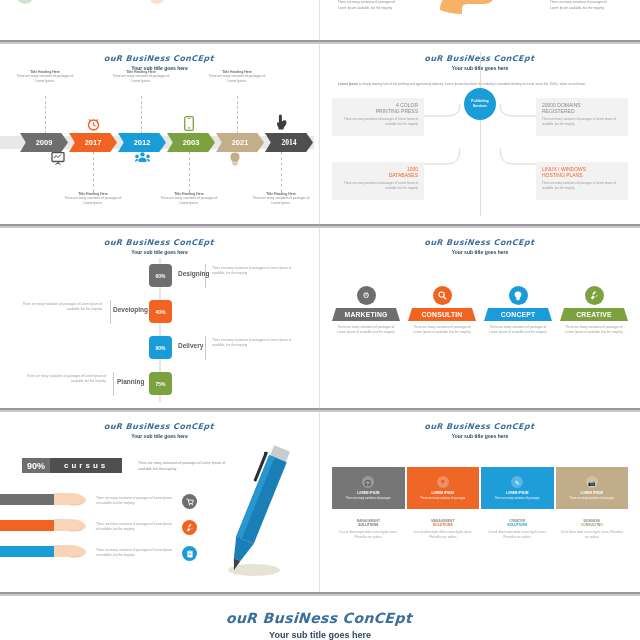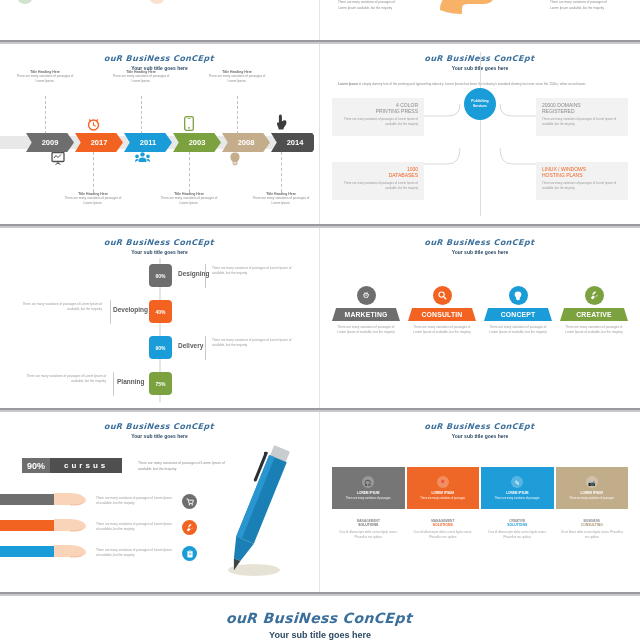--- a/index.html
+++ b/index.html
@@ -44,21 +44,21 @@
     font-size: 5px;
     font-weight: bold;
     color:#2d4a63;
     margin-top: 2px;
   }
   .tiny { font-size:3.1px; color:#8d8d8d; line-height:1.5; }
   .tiny-h { font-size:3.4px; color:#6b6b6b; font-weight:bold; }
 
   
   .tl-band { position:absolute; left:0; right:0; top:92px; height:13px; background:#e8e8e8; }
-  .tl-arrows { position:absolute; left:26px; top:89px; display:flex; }
+  .tl-arrows { position:absolute; left:20px; top:89px; display:flex; }
   .tl-arrow {
     width:48px; height:19px; margin-right:1px; position:relative;
     display:flex; align-items:center; justify-content:center;
     color:#fff; font-size:7.5px; font-weight:bold;
     clip-path: polygon(0 0, 86% 0, 100% 50%, 86% 100%, 0 100%, 12% 50%);
   }
   .tl-note { position:absolute; width:62px; text-align:center; }
   .tl-dash { position:absolute; border-left:1px dashed #c0c0c0; }
   .tl-ico { position:absolute; font-size:9px; }
 
@@ -242,29 +242,29 @@
       </div>
 
       <div class="tl-arrows">
         <div class="tl-arrow" style="background:#6e6e6e;">
             <span>2009</span>
           </div>
         <div class="tl-arrow" style="background:#f26322;">
             <span>2017</span>
           </div>
         <div class="tl-arrow" style="background:#1a9cd8;">
-            <span>2011</span>
+            <span>2012</span>
           </div>
         <div class="tl-arrow" style="background:#7ba23f;">
             <span>2003</span>
           </div>
         <div class="tl-arrow" style="background:#c3ad8b;">
-            <span>2008</span>
-          </div>
-        <div class="tl-arrow" style="background:#4f4f4f;">
+            <span>2021</span>
+          </div>
+        <div class="tl-arrow" style="background:#4f4f4f;font-family:Liberation Serif, serif;">
             <span>2014</span>
           </div>
       </div>
     </div>
 
     <div class="slide" style="border-right:none;">
       <div class="sl-title">ouR BusiNess ConCEpt</div>
       <div class="sl-sub">Your sub title goes here</div>
 
       <div class="mm-para">

